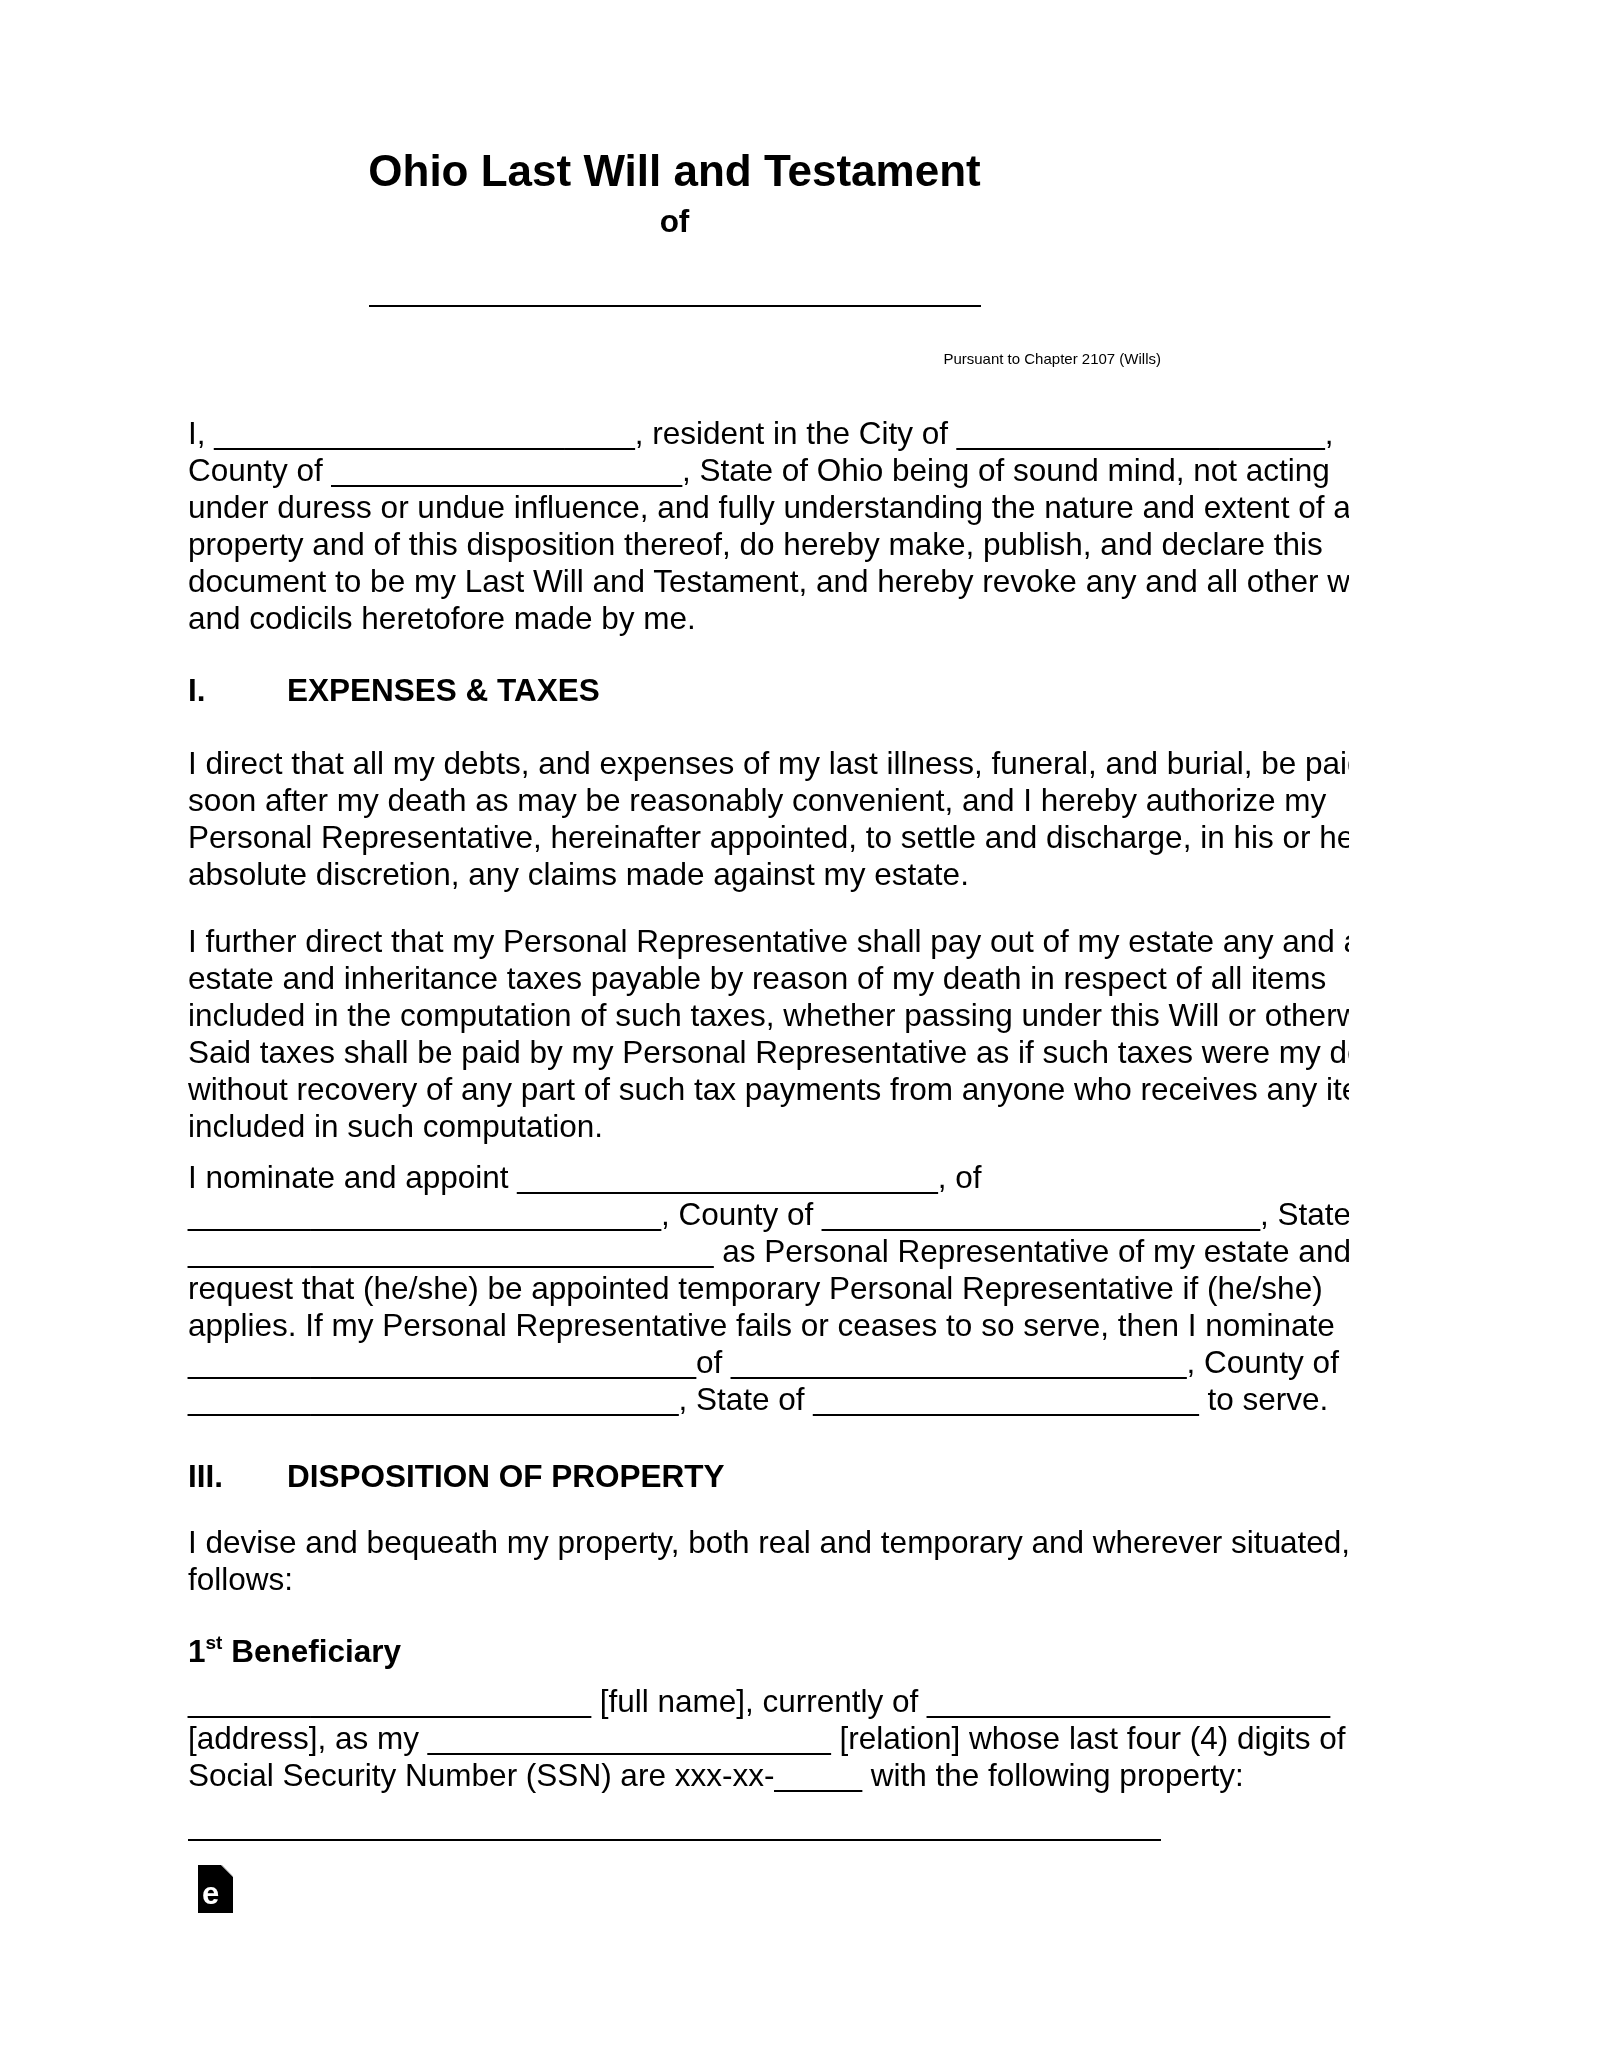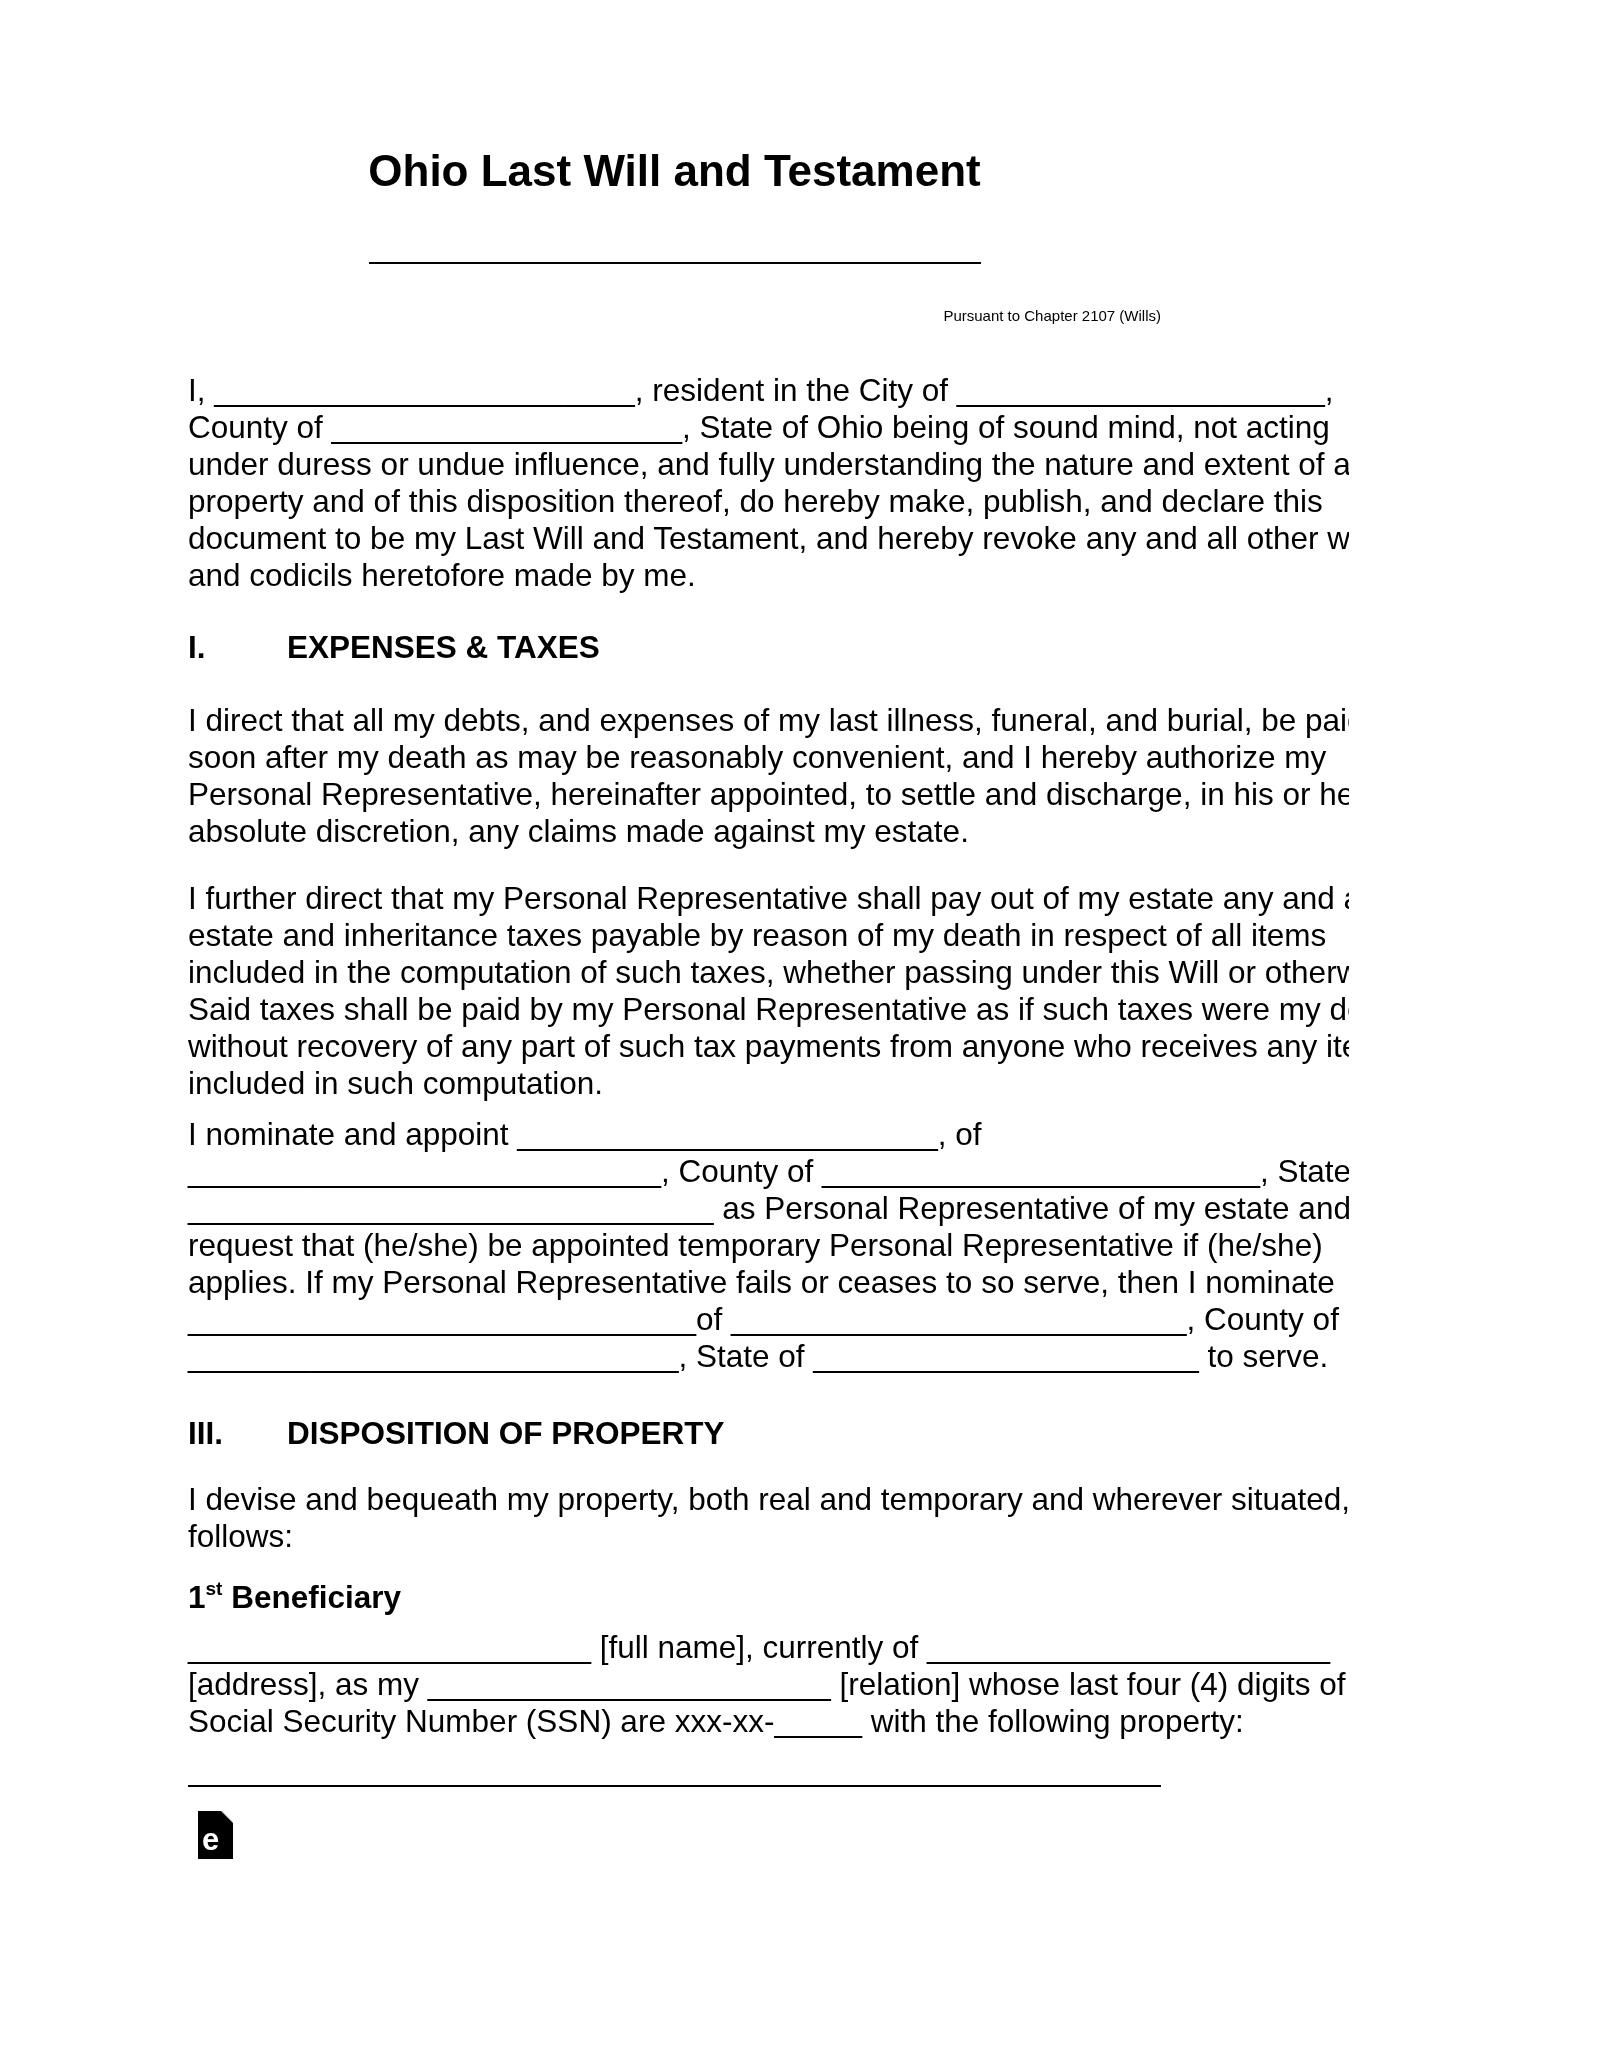--- a/index.html
+++ b/index.html
@@ -50,21 +50,21 @@
   }
   .sec-num { width: 99px; flex: none; }
   .h1gap { margin-top: 35px; }
   .p11 { margin-top: 36px; }
   .p12 { margin-top: 30px; }
   .h2gap { margin-top: 33px; }
   .p21 { margin-top: 14px; }
   .h3gap { margin-top: 40px; }
   .p31 { margin-top: 29px; }
   .bene-heading {
-    margin-top: 24px;
+    margin-top: 35px;
     font-weight: bold;
     white-space: pre;
   }
   .bene-heading sup {
     font-size: 19px;
     line-height: 0;
     vertical-align: 13px;
   }
   .bene-para { margin-top: 13px; }
   .property-line {
@@ -100,20 +100,21 @@
     line-height: 34px;
     font-family: "Liberation Sans", "DejaVu Sans", sans-serif;
   }
 </style>
 </head>
 <body>
 
 <div class="page">
 
   <h1 class="doc-title">Ohio Last Will and Testament</h1>
+  <div class="doc-of">of</div>
 
   <div class="name-blank"></div>
 
   <div class="pursuant">Pursuant to Chapter 2107 (Wills)</div>
 
   <div class="para intro">I, ________________________, resident in the City of _____________________,
 County of ____________________, State of Ohio being of sound mind, not acting
 under duress or undue influence, and fully understanding the nature and extent of all my
 property and of this disposition thereof, do hereby make, publish, and declare this
 document to be my Last Will and Testament, and hereby revoke any and all other wills

